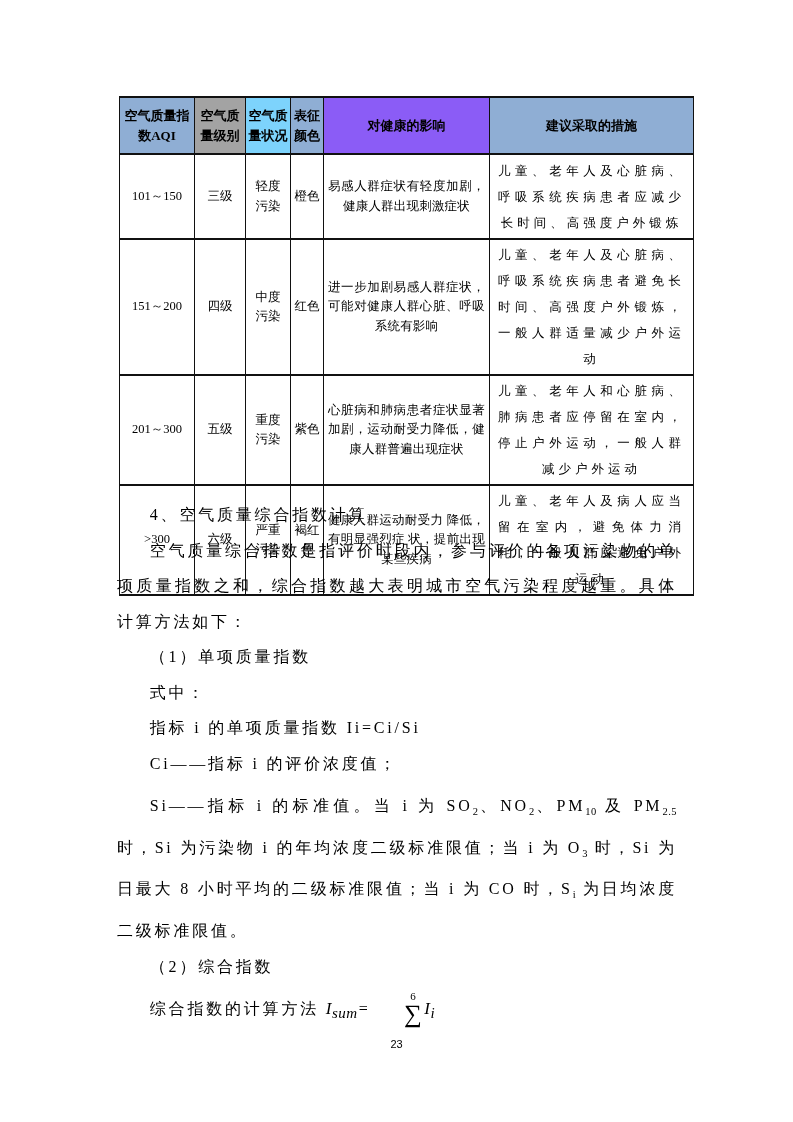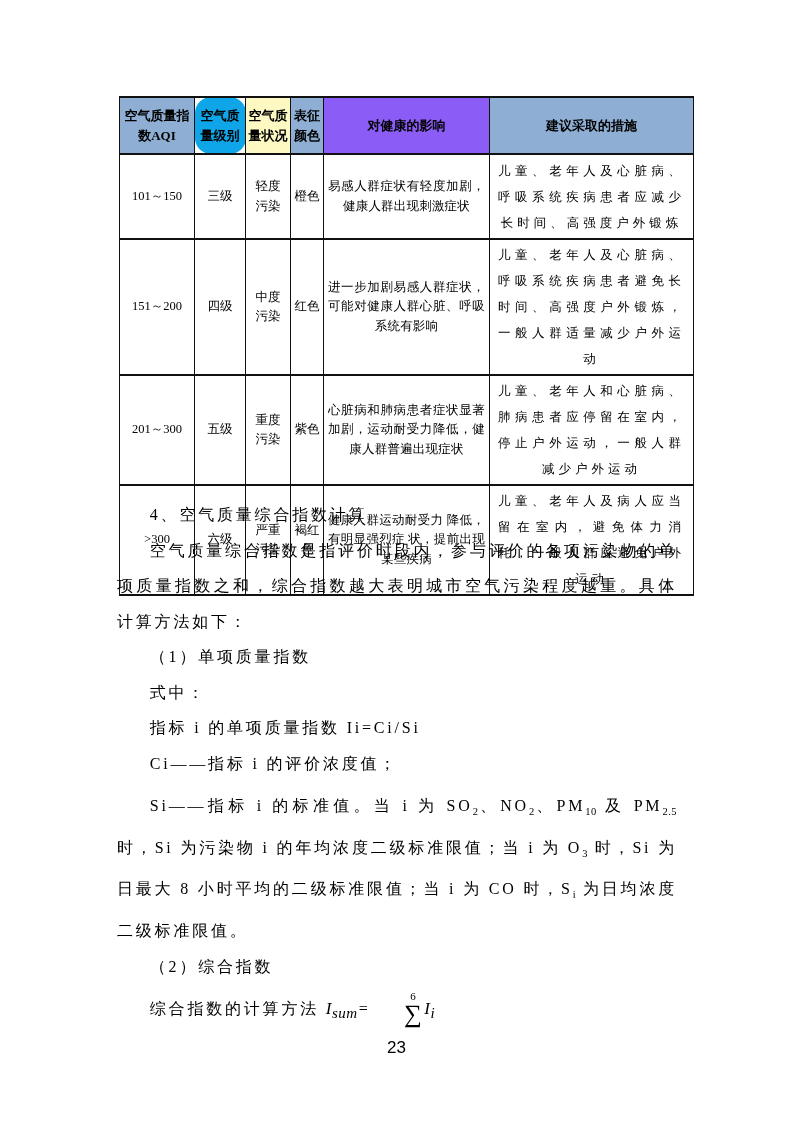--- a/index.html
+++ b/index.html
@@ -57,40 +57,40 @@
   .sigma-col {
     display:inline-flex; flex-direction:column; align-items:center;
     vertical-align:middle; line-height:1; margin:0 2px 4px 2px;
   }
   .sigma-upper { font-size:11px; line-height:1; }
   .sigma-glyph { font-size:25px; line-height:0.95; }
   
   .page-num {
     position:absolute; top:1038px; left:0; width:100%;
     text-align:center; font-family:"Liberation Sans","DejaVu Sans",sans-serif;
-    font-size:17px; letter-spacing:0;
+    font-size:11px; letter-spacing:0;
   }
 </style>
 </head>
 <body>
 
 <table class="doc-table">
   <colgroup>
     <col style="width:75px">
       <col style="width:51px">
       <col style="width:45px">
     <col style="width:33px">
       <col style="width:166px">
       <col style="width:204px">
   </colgroup>
   <thead>
     <tr>
       <th style="background: rgb(143, 174, 212);">空气质量指数AQI</th>
-      <th style="background: #0ea5e9; border-radius: 16px;">空气质量级别</th>
-      <th style="background: #fef9c3;">空气质量状况</th>
+      <th style="background: #a3a3a3;">空气质量级别</th>
+      <th style="background: #7dd3fc;">空气质量状况</th>
       <th style="background: rgb(143, 174, 212);">表征颜色</th>
       <th style="background: #8b5cf6;">对健康的影响</th>
       <th style="background: rgb(143, 174, 212);">建议采取的措施</th>
     </tr>
   </thead>
   <tbody>
     <tr class="r1">
       <td class="c-center">101～150</td>
       <td class="c-center">三级</td>
       <td class="c-center c-status">轻度污染</td>

